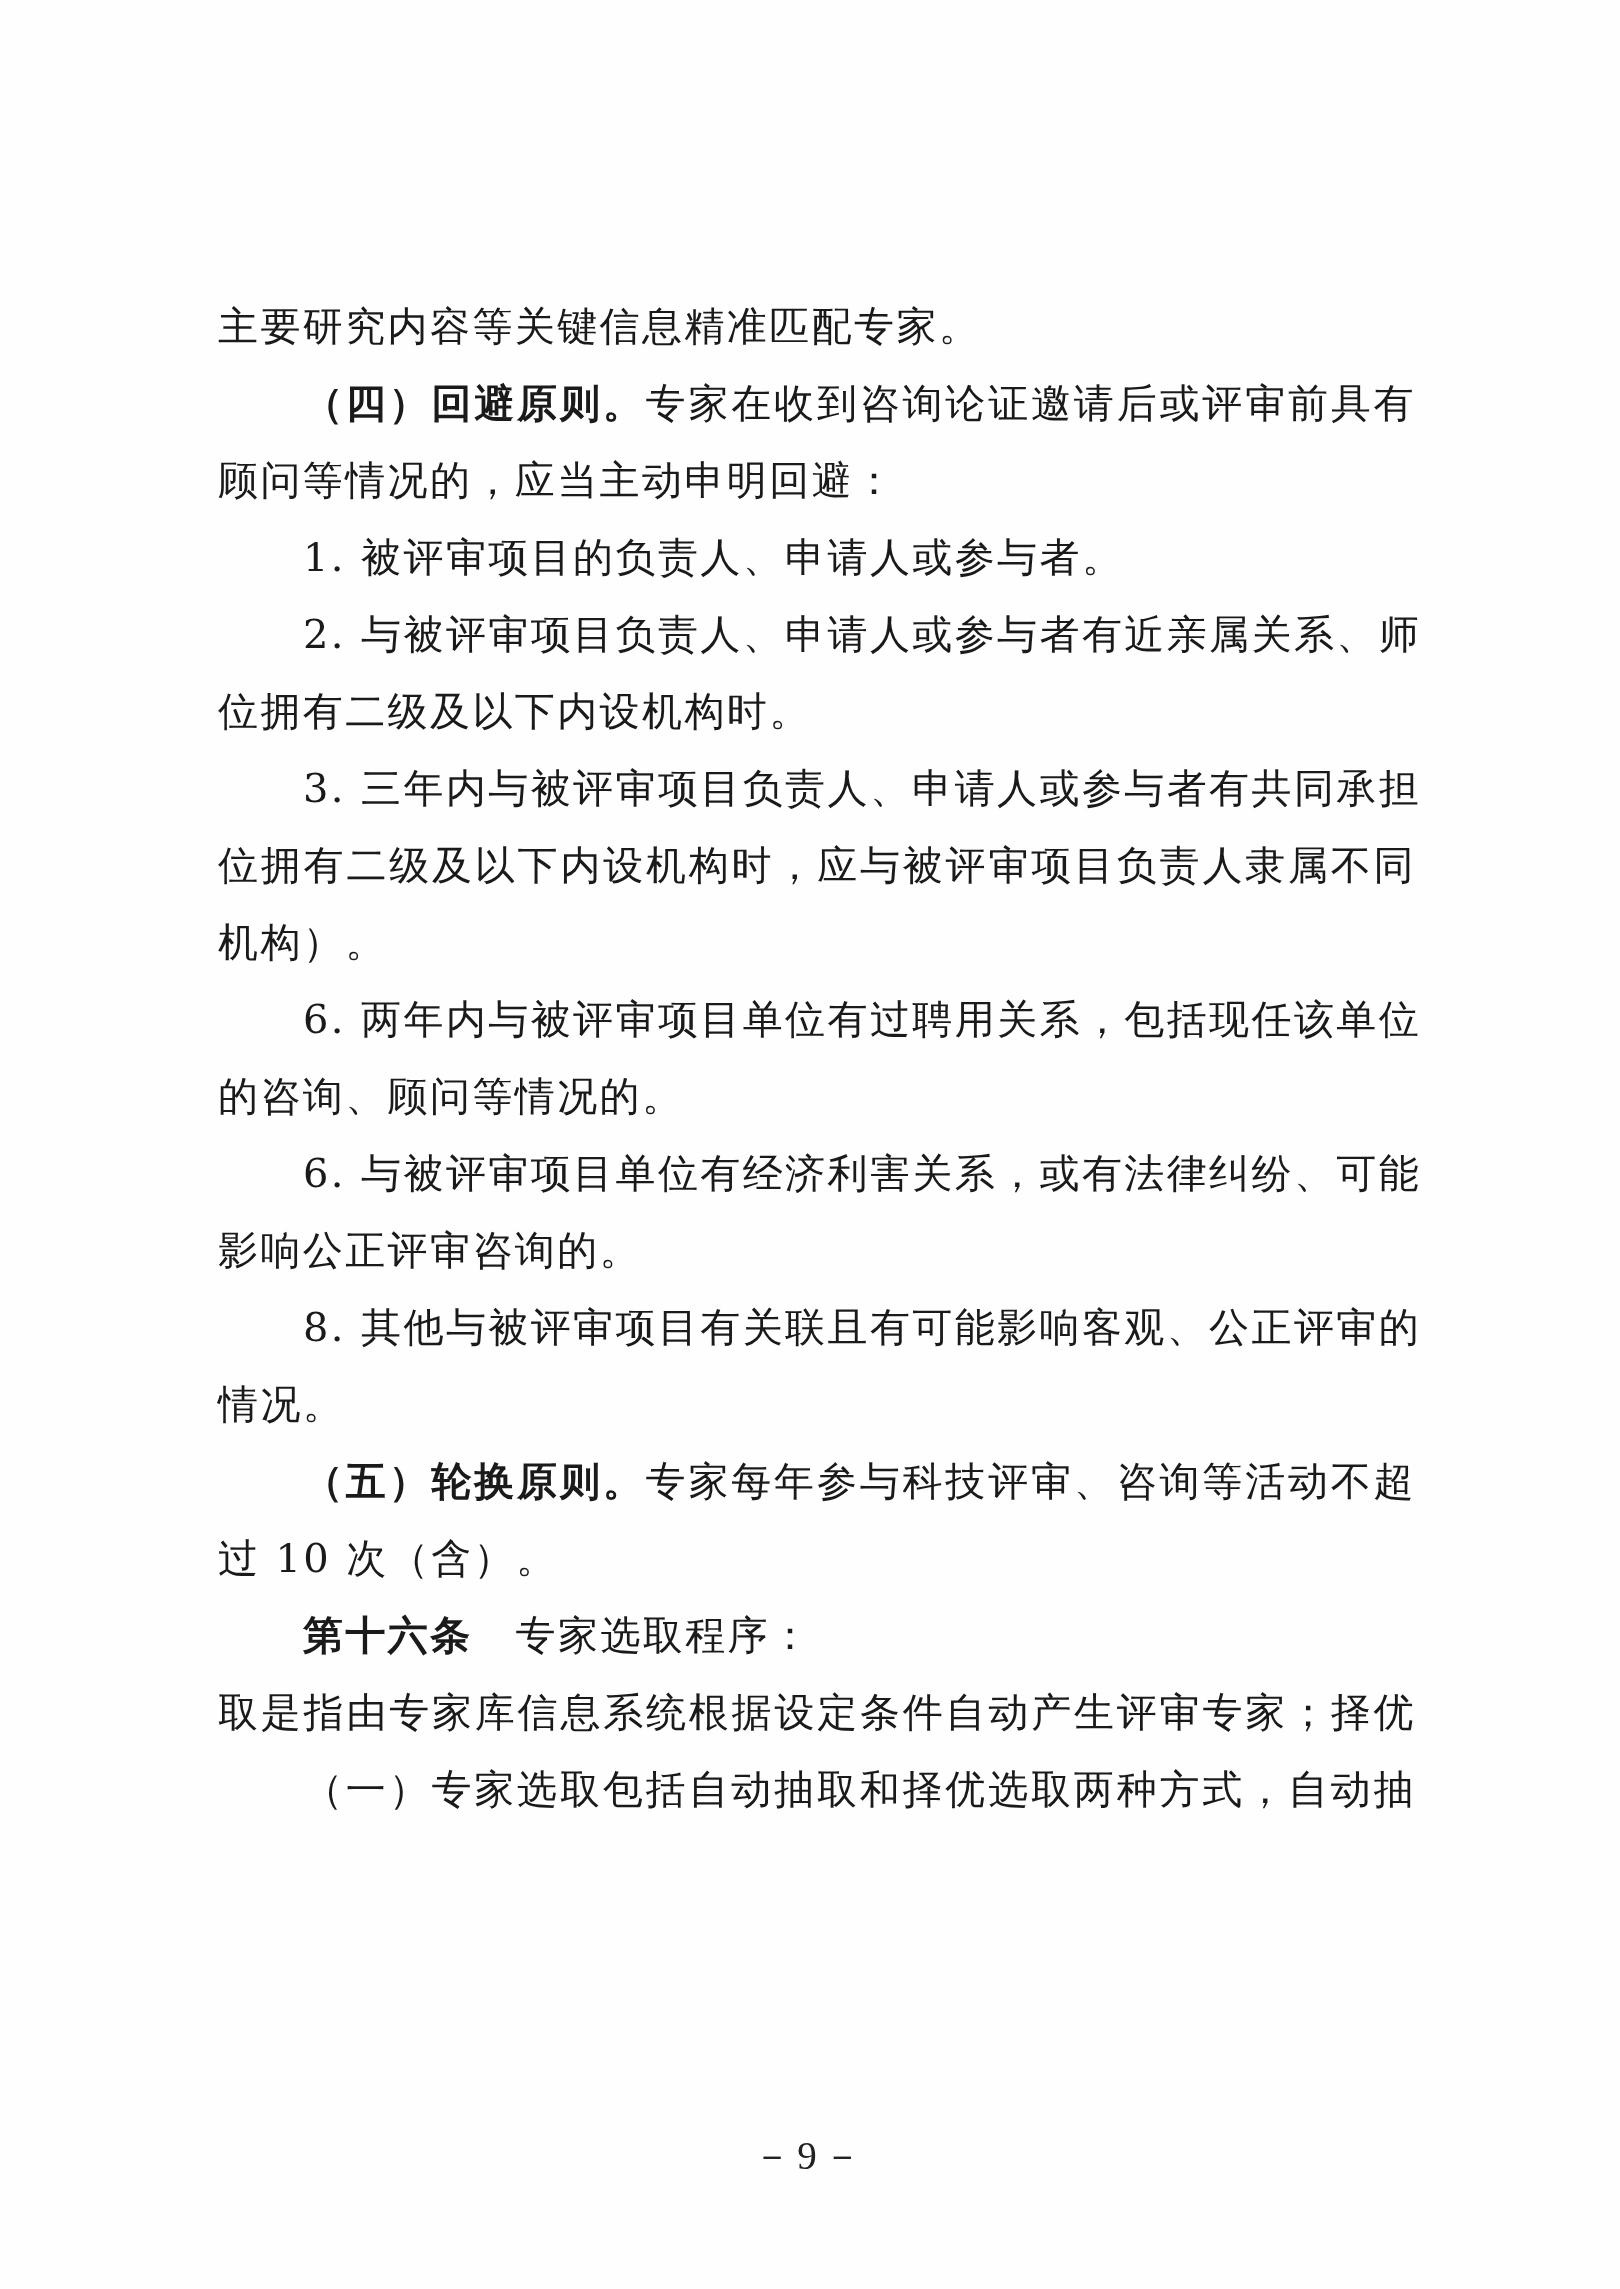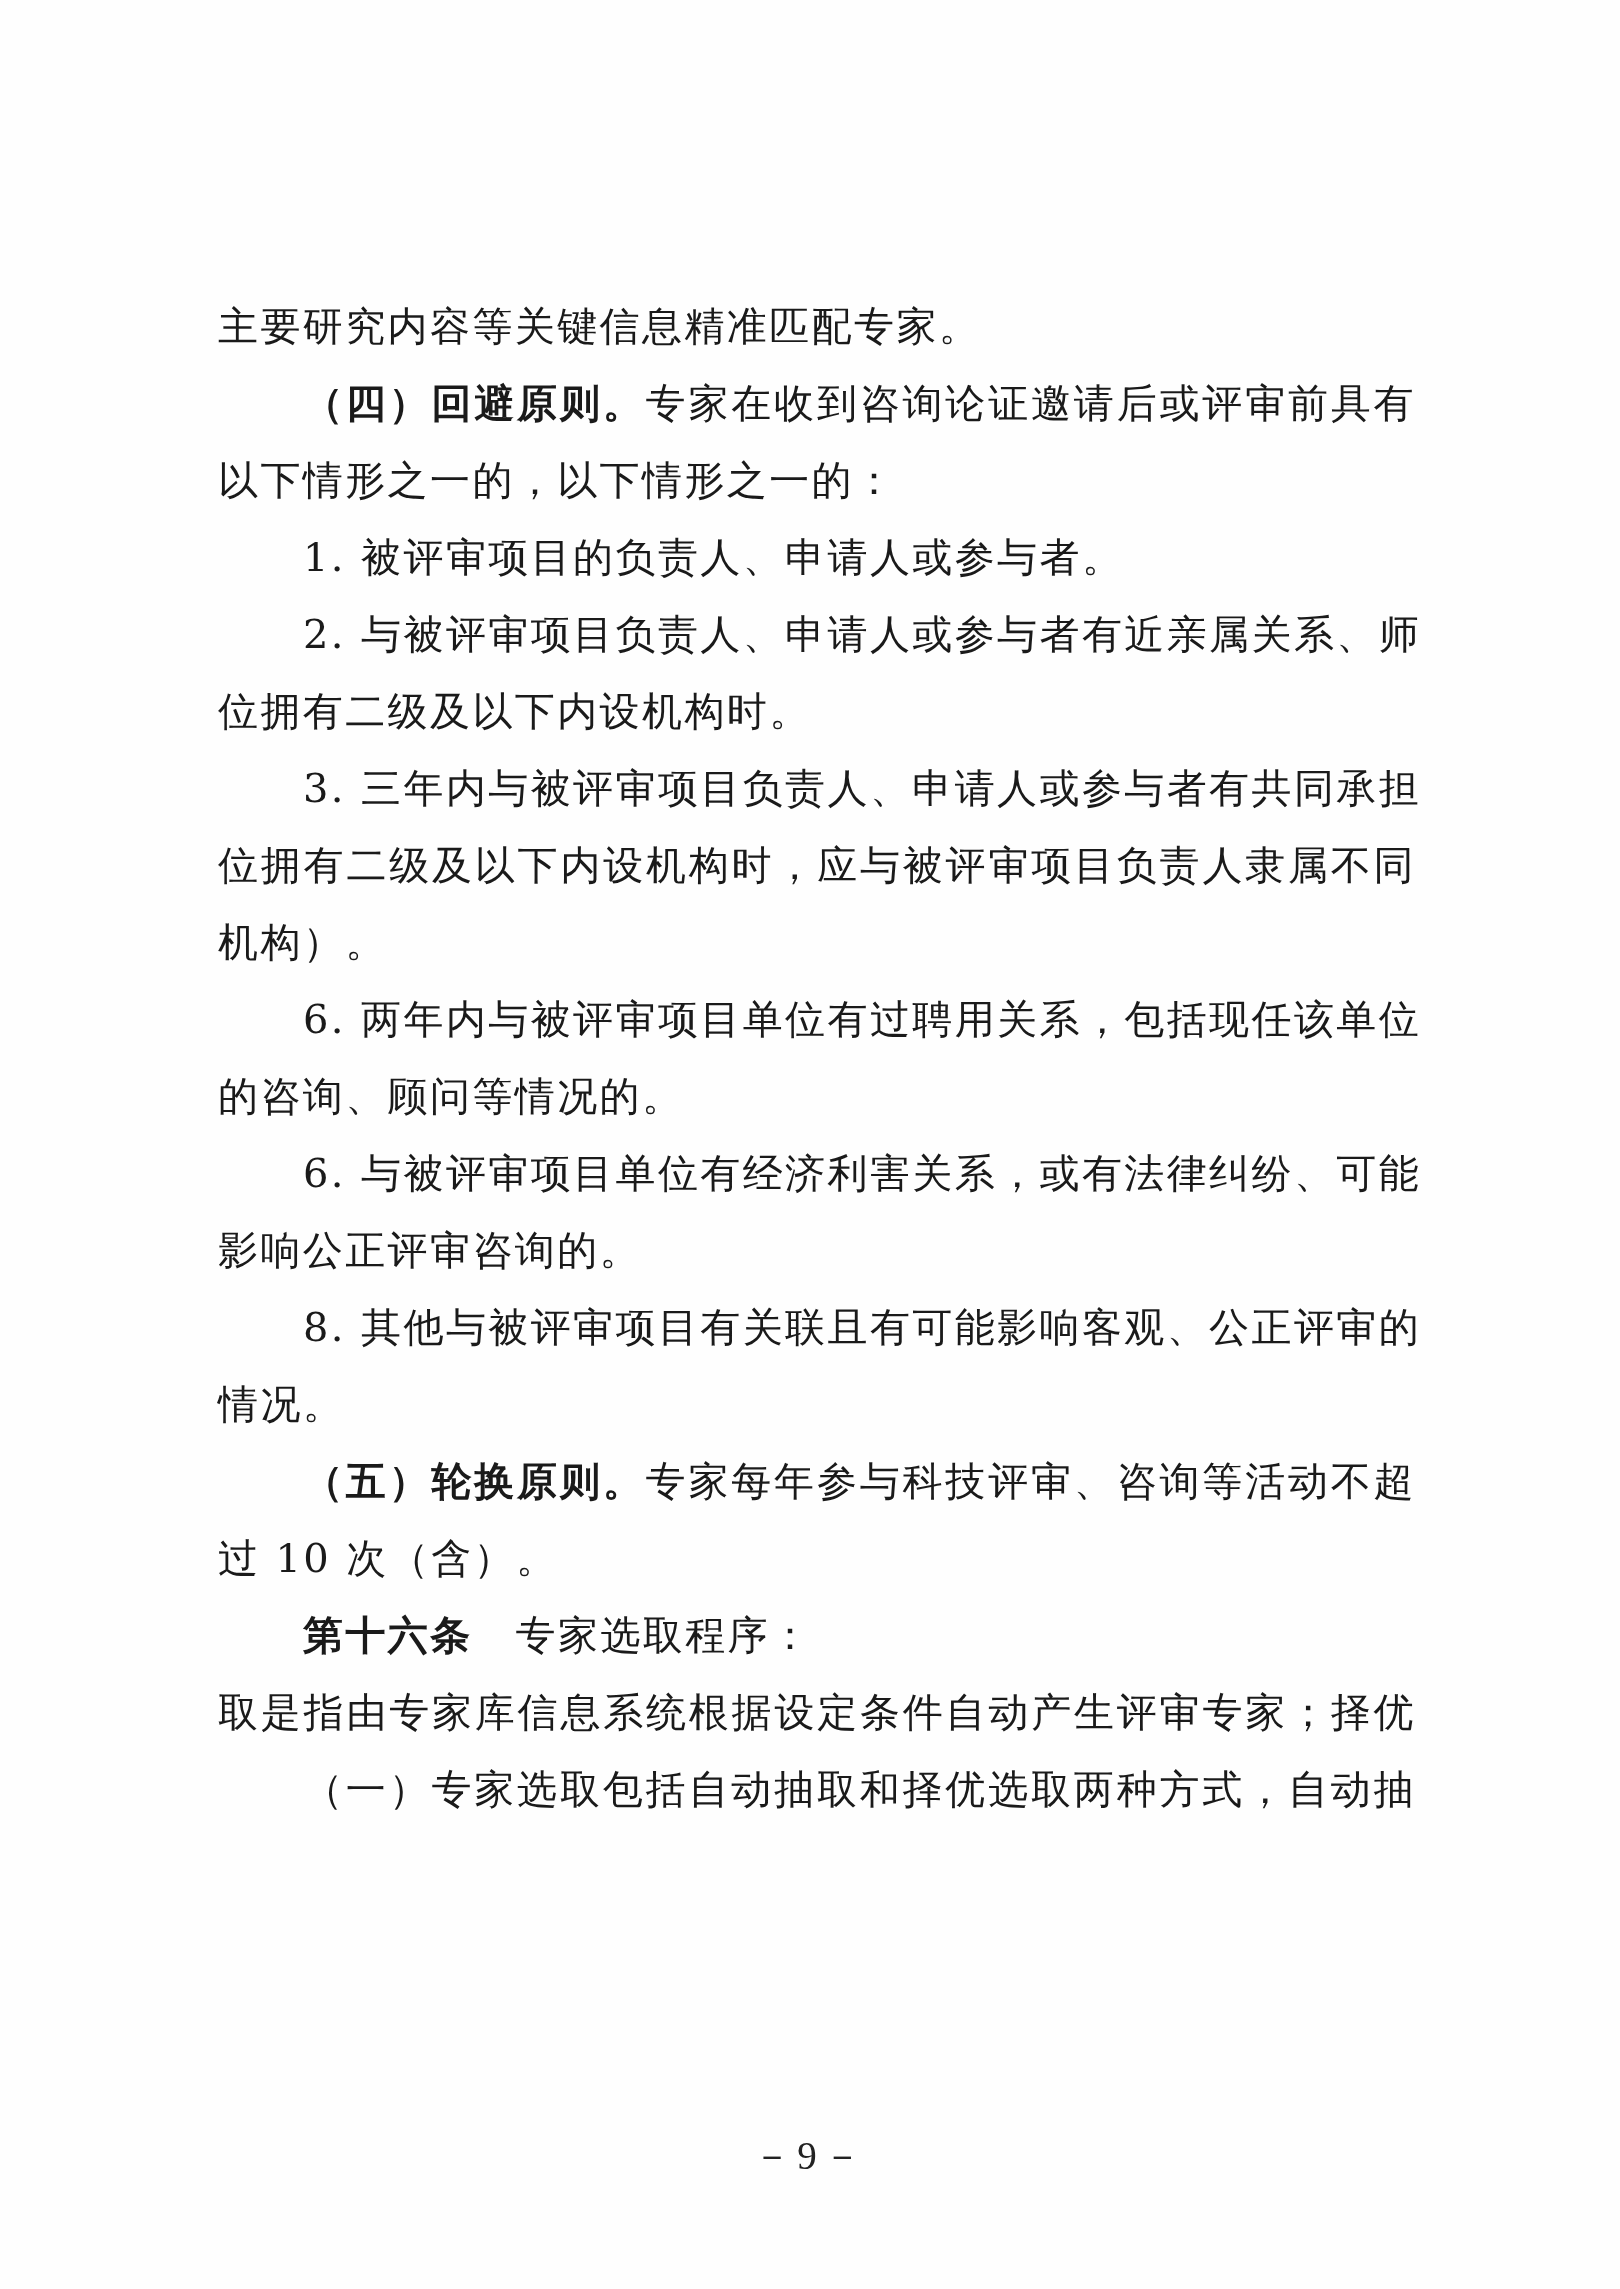--- a/index.html
+++ b/index.html
@@ -72,21 +72,21 @@
 
     <div class="line">
       <span>主要研究内容等关键信息精准匹配专家。</span>
     </div>
 
     <div class="line indent justify">
       <span class="bold">（四）回避原则。</span><span>专家在收到咨询论证邀请后或评审前具有</span>
     </div>
 
     <div class="line">
-      <span>以下情形之一的，以下情形之一的：</span>
+      <span>顾问等情况的，应当主动申明回避：</span>
     </div>
 
     <div class="line indent">
       <span>1. 被评审项目的负责人、申请人或参与者。</span>
     </div>
 
     <div class="line indent justify">
       <span>2. 与被评审项目负责人、申请人或参与者有近亲属关系、师</span>
     </div>
 

